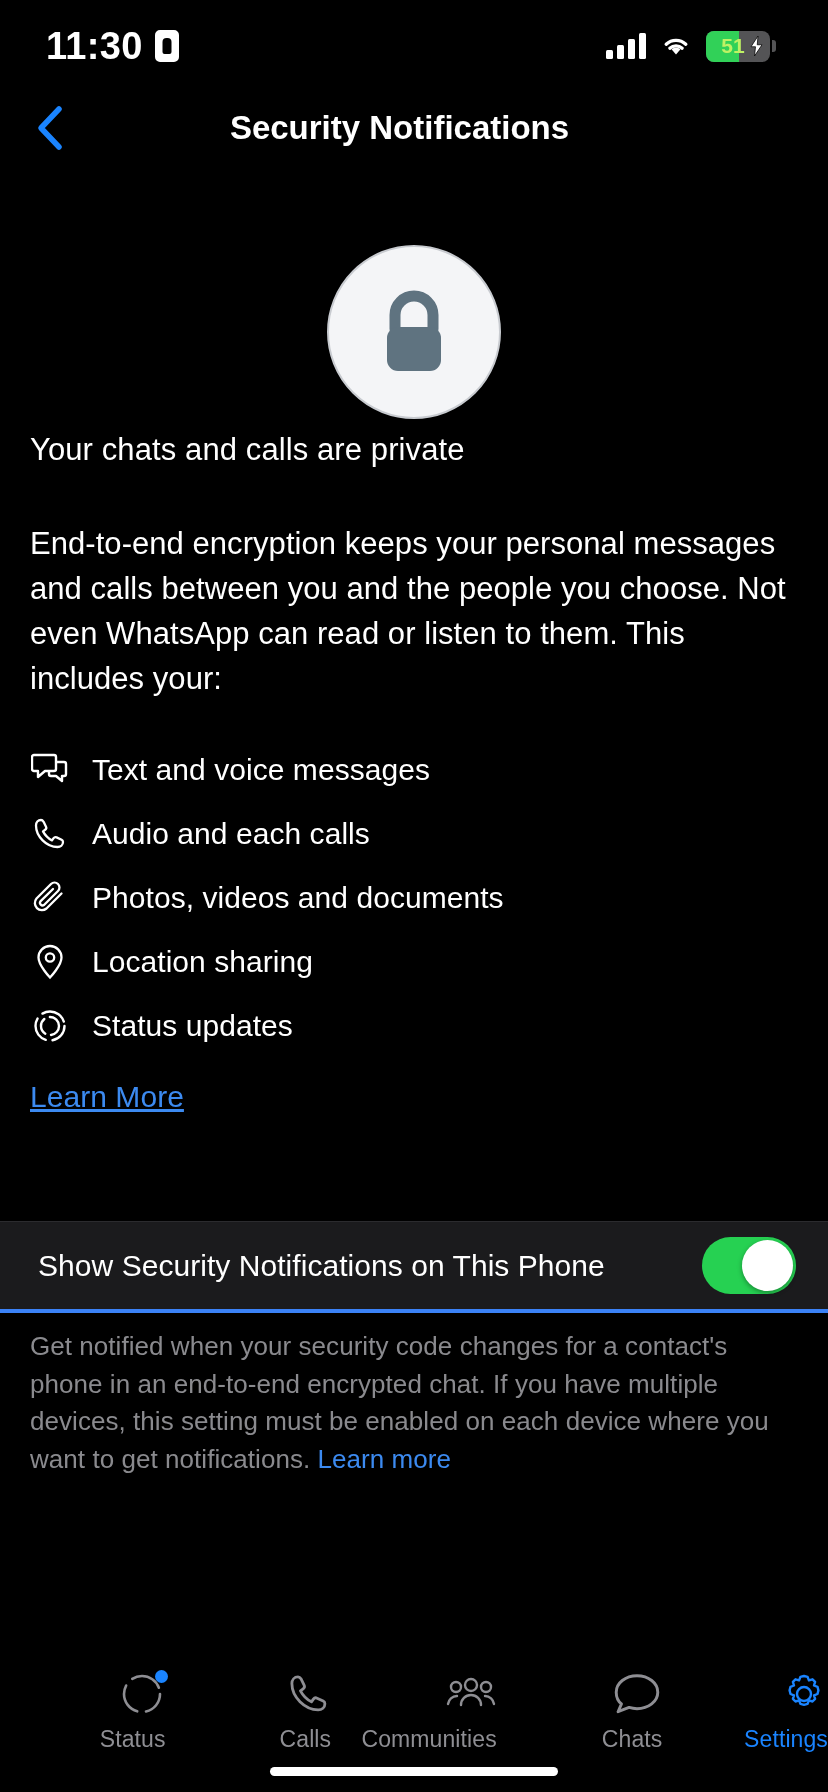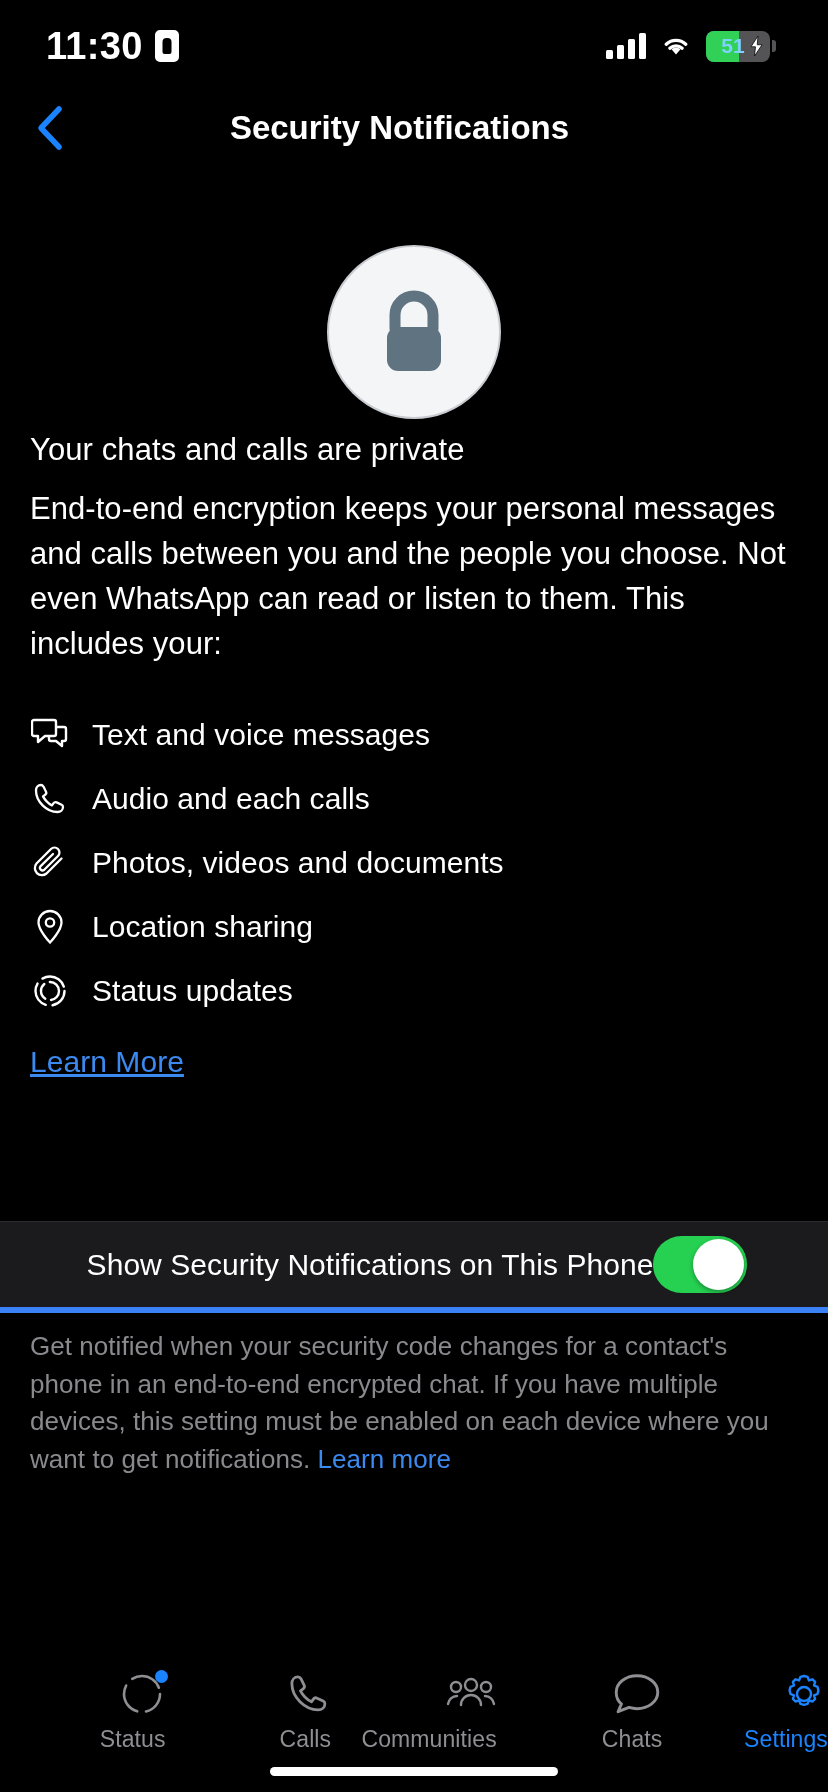--- a/index.html
+++ b/index.html
@@ -35,21 +35,21 @@
   .bars i:nth-child(2){height:14px;}
   .bars i:nth-child(3){height:20px;}
   .bars i:nth-child(4){height:26px;}
   .batt {
     position:relative; width:64px; height:31px;
     border-radius:8px; background:#545456; overflow:hidden;
     display:flex; align-items:center; justify-content:center;
   }
   .batt .fill { position:absolute; left:0; top:0; bottom:0; background:#31D158; }
   .batt .num {
-    position:relative; color:#7dd3fc; font-size:21px; font-weight:700; z-index:2;
+    position:relative; color:#bef264; font-size:21px; font-weight:700; z-index:2;
     margin-right:10px;
   }
   .batt .bolt {
     position:absolute; right:7px; top:50%; transform:translateY(-50%);
     z-index:3; width:13px; height:20px;
   }
   .batt-cap {
     width:4px; height:12px; background:#545456; border-radius:0 3px 3px 0; margin-left:2px;
   }
 
@@ -73,42 +73,42 @@
     background:#F4F5F7; border:2px solid #C8CBD0;
     display:flex; align-items:center; justify-content:center;
   }
 
   
   .content { position:absolute; top:432px; left:0; width:828px; padding:0 30px; }
   .headline {
     color:#fff; font-size:31px; font-weight:400; letter-spacing:.1px;
   }
   .para {
-    margin-top:19px; color:#fff; font-size:31px; line-height:1.45;
+    margin-top:54px; color:#fff; font-size:31px; line-height:1.45;
     letter-spacing:.05px;
   }
 
   .features { margin-top:36px; }
   .feature-row {
     display:flex; align-items:center; height:64px; gap:22px;
   }
   .feature-ico { width:40px; min-width:40px; display:flex; align-items:center; justify-content:center; }
   .feature-label { color:#fff; font-size:30px; letter-spacing:.05px; }
 
   .learn-more {
     margin-top:22px; color:#3C8AF0; font-size:30px; letter-spacing:.05px;
     display:inline-block;
   }
 
   
   .toggle-card {
     position:absolute; top:1221px; left:0; width:828px; height:92px;
     background:#1B1B1D;
-    border-top:1px solid #2B2B2E; border-bottom:6px solid #3b82f6;
-    display:flex; align-items:center; justify-content:center;
+    border-top:1px solid #2B2B2E; border-bottom:4px solid #3b82f6;
+    display:flex; align-items:center; justify-content:space-between;
     padding:0 32px 0 38px;
   }
   .toggle-label { color:#fff; font-size:30px; letter-spacing:.05px; }
   .switch {
     width:94px; height:57px; border-radius:30px; background:#26D152;
     position:relative; flex:none;
   }
   .switch .knob {
     position:absolute; top:3px; right:3px; width:51px; height:51px;
     border-radius:50%; background:#fff;

